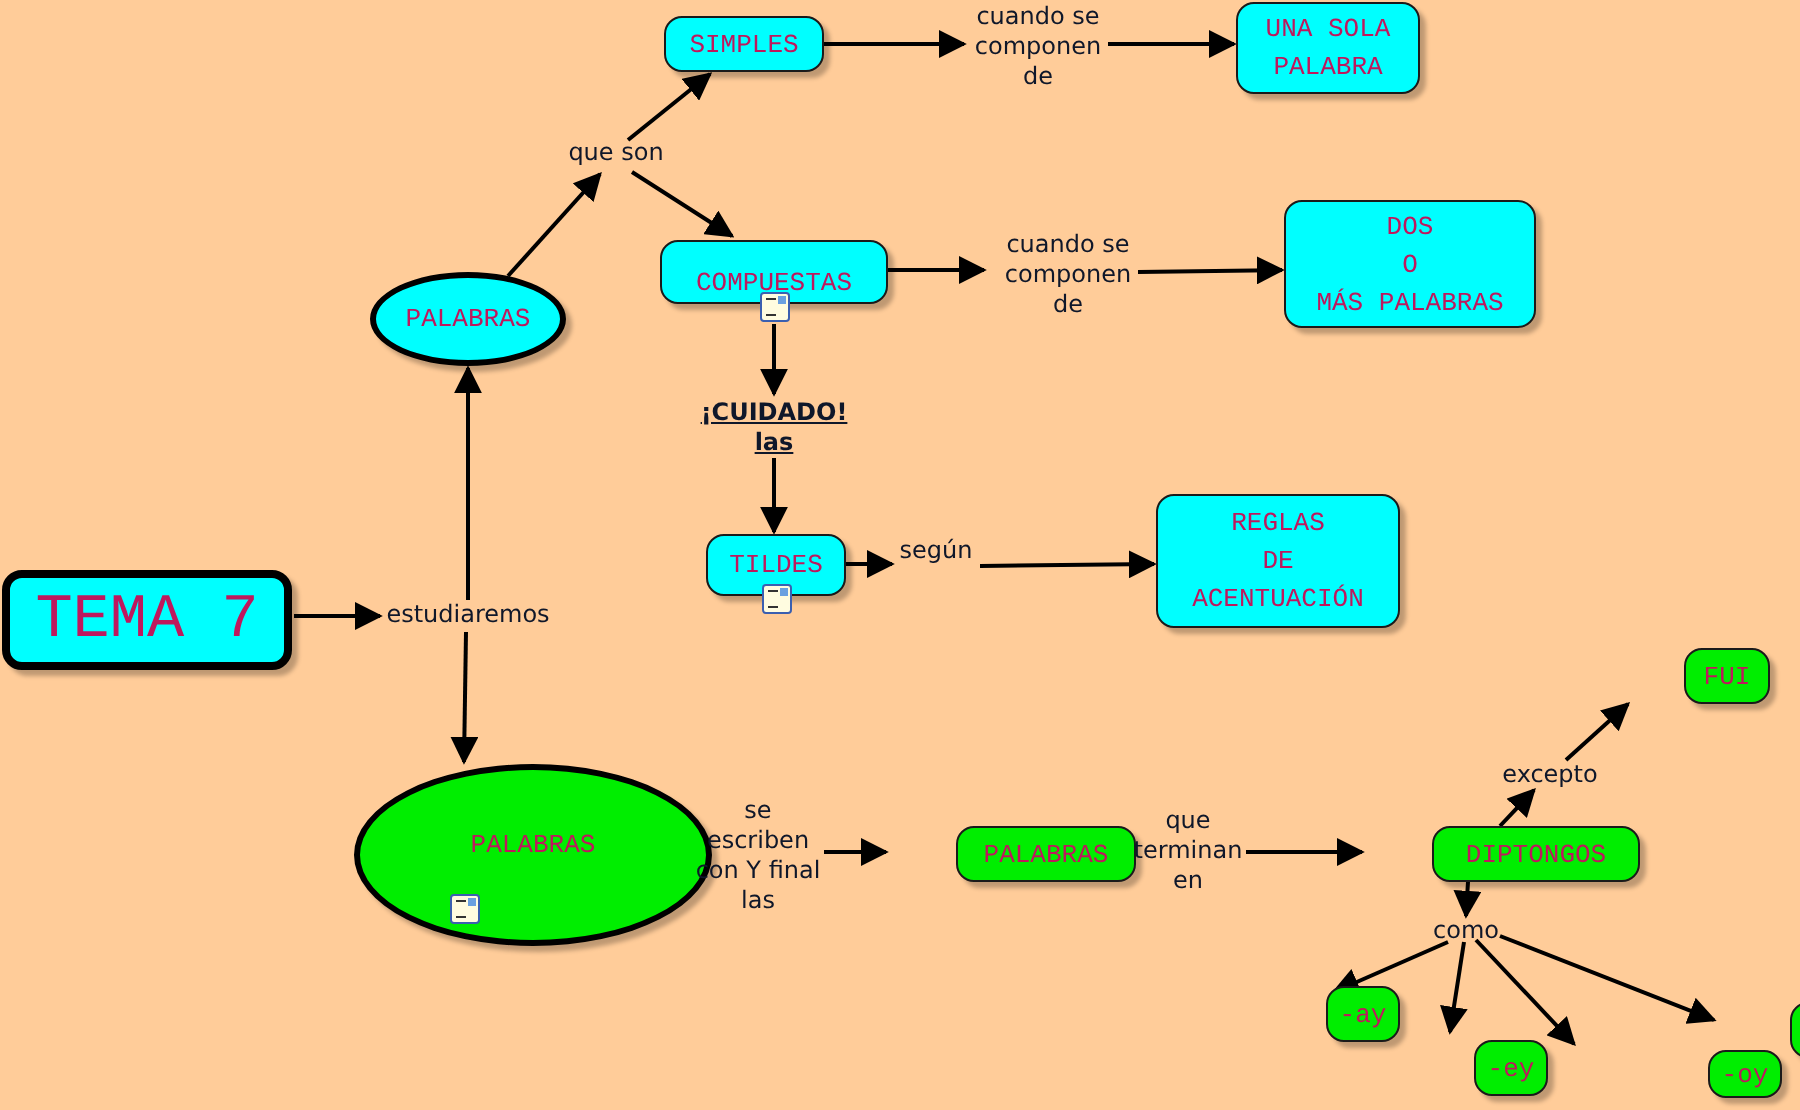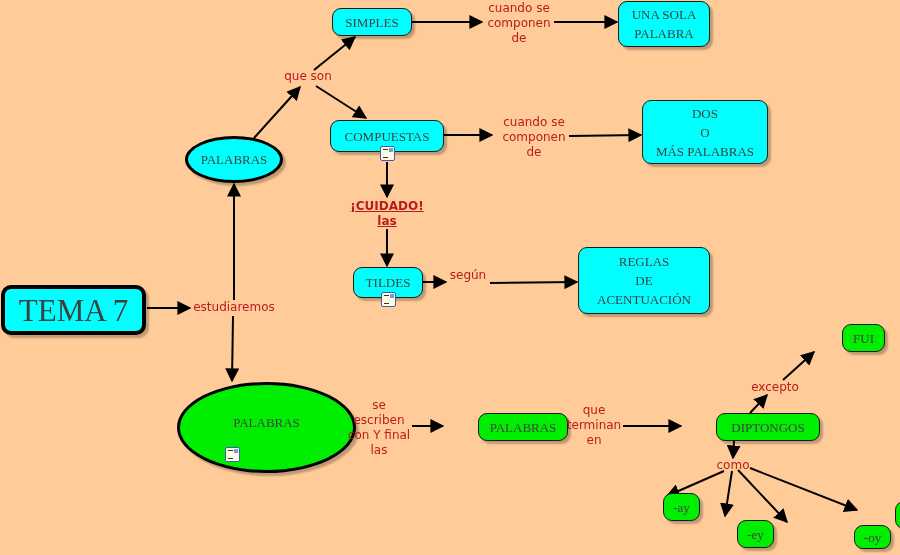--- a/index.html
+++ b/index.html
@@ -1,27 +1,27 @@
 <!DOCTYPE html>
 <html><head>
 <meta charset="utf-8">
 <style>
   html, body { margin:0; padding:0; }
   body { width:900px; height:555px; background:#FFCC99; position:relative; overflow:hidden;
          font-family:"DejaVu Sans", sans-serif; }
   svg.links { position:absolute; left:0; top:0; width:900px; height:555px; }
   .node { position:absolute; box-sizing:border-box; display:flex; flex-direction:column;
-          align-items:center; justify-content:center; text-align:center; color:#404040;
-          font-family:Liberation Serif, serif; font-size:13px; line-height:19px;
+          align-items:center; justify-content:center; text-align:center; color:#be185d;
+          font-family:Liberation Mono, monospace; font-size:13px; line-height:19px;
           border:1.5px solid #1a1a1a; border-radius:9px; box-shadow:3px 3px 2px rgba(0,0,0,0.25); }
   .cyan { background:#00FFFF; }
   .green { background:#00EE00;margin-left:34px; }
   .ellipse { border-radius:50%; border:3px solid #000; }
   .big { border:4px solid #000; border-radius:10px; font-size:31px; }
-  .label { position:absolute; font-size:12px; line-height:15px; text-align:center; color:#b91c1c;
+  .label { position:absolute; font-size:12px; line-height:15px; text-align:center; color:#0f172a;
            font-family:"DejaVu Sans", sans-serif; }
   .label.bold { font-weight:bold; text-decoration:underline; }
   .note-icon { display:inline-block; width:13px; height:13px; background:#fffce0; border:1px solid #3b5fb0;
                border-radius:2px; position:relative; margin-top:1px; }
   .note-icon::before { content:""; position:absolute; left:2px; top:2px; width:5px; height:7px;
                        border-top:1px solid #333; border-bottom:1px solid #333; }
   .note-icon::after { content:""; position:absolute; right:1px; top:1px; width:4px; height:4px; background:#6aa0e0; }
 </style>
 </head>
 <body>
@@ -91,42 +91,42 @@
 </div>
 
 <div class="node cyan ellipse" style="left:185px;top:136px;width:98px;height:47px;">
   <span>PALABRAS</span>
 </div>
 
 <div class="node cyan" style="left:332px;top:8px;width:80px;height:28px;">
   <span>SIMPLES</span>
 </div>
 
-<div class="node cyan" style="left:330px;top:120px;width:114px;height:32px;">
+<div class="node cyan" style="left:330px;top:120px;width:114px;height:32px;justify-content:flex-end;">
   <span>COMPUESTAS</span>
 </div>
 <span class="note-icon" style="position:absolute;left:380px;top:145px;"></span>
 
 <div class="node cyan" style="left:618px;top:1px;width:92px;height:46px;">
   <span>UNA SOLA</span>
   <span>PALABRA</span>
 </div>
 
 <div class="node cyan" style="left:642px;top:100px;width:126px;height:64px;text-align:right;">
   <span>DOS</span>
   <span>O</span>
   <span>MÁS PALABRAS</span>
 </div>
 
 <div class="node cyan" style="left:353px;top:267px;width:70px;height:31px;">
   <span>TILDES</span>
 </div>
 <span class="note-icon" style="position:absolute;left:381px;top:291px;"></span>
 
-<div class="node cyan" style="left:578px;top:247px;width:132px;height:67px;">
+<div class="node cyan" style="left:578px;top:247px;width:122px;height:67px;">
   <span>REGLAS</span>
   <span>DE</span>
   <span>ACENTUACIÓN</span>
 </div>
 
 <div class="node green ellipse" style="left:143px;top:382px;width:179px;height:91px;padding-bottom:10px;">
   <span>PALABRAS</span>
 </div>
 <span class="note-icon" style="position:absolute;left:225px;top:446px;"></span>
 

